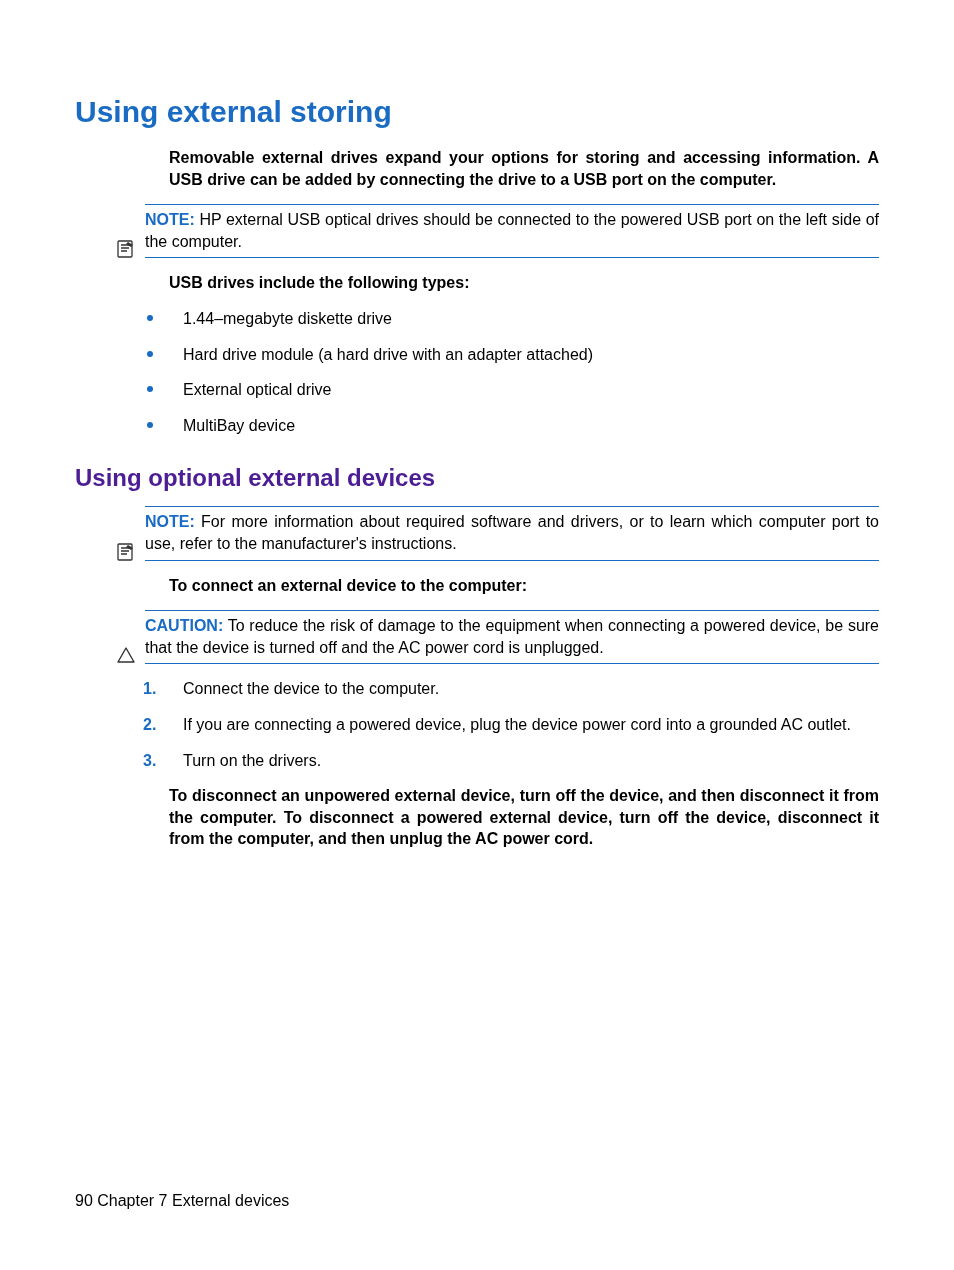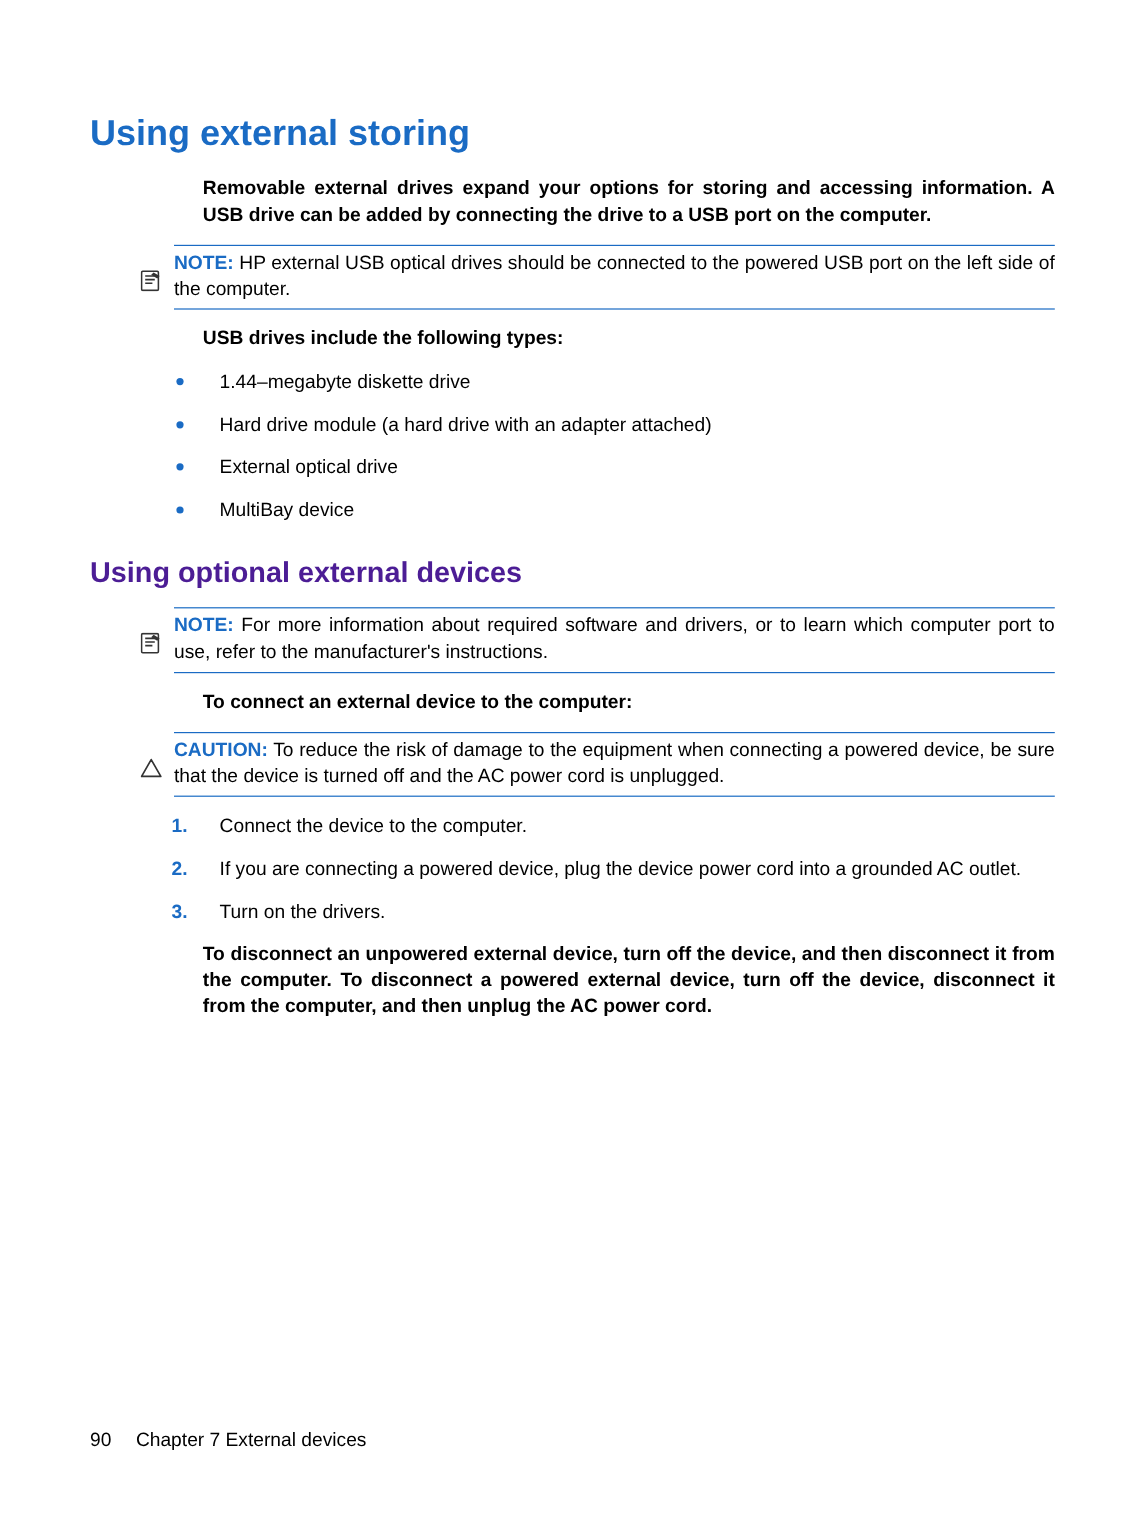--- a/index.html
+++ b/index.html
@@ -30,21 +30,21 @@
     line-height: 1.35;
     margin-left: 94px;
     margin-bottom: 14px;
     text-align: justify;
     font-weight: bold;
   }
   .callout {
     margin-left: 42px;
     margin-bottom: 14px;
     display: flex;
-    align-items: center;
+    align-items: flex-end;
     gap: 10px;
   }
   .callout-icon {
     flex: 0 0 18px;
     width: 18px;
     height: 18px;
     margin-top: 5px;
   }
   .callout-content {
     flex: 1;
@@ -101,21 +101,21 @@
     top: 0;
     color: #1a6bc4;
     font-weight: bold;
   }
   .footer {
     position: absolute;
     bottom: 60px;
     left: 75px;
     font-size: 16px;
   }
-  .footer-page { display: inline-block; margin-right: 16px; }
+  .footer-page { display: inline-block; }
 </style>
 </head>
 <body>
 
 <h1 class="h1">Using external storing</h1>
 
 <p class="body-text">Removable external drives expand your options for storing and accessing information. A USB drive can be added by connecting the drive to a USB port on the computer.</p>
 
 <div class="callout">
   <span class="callout-icon">

